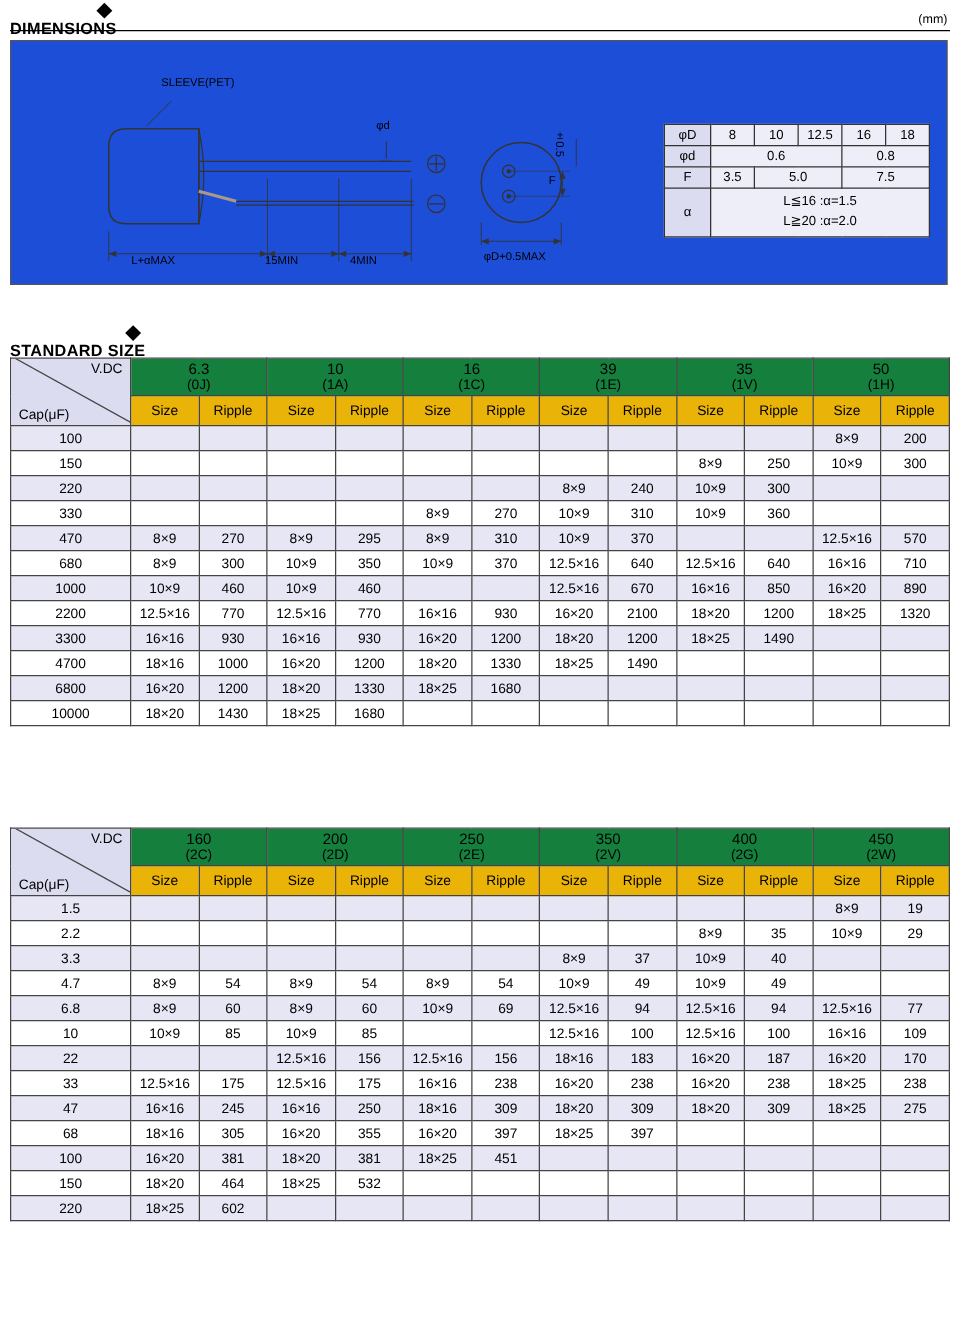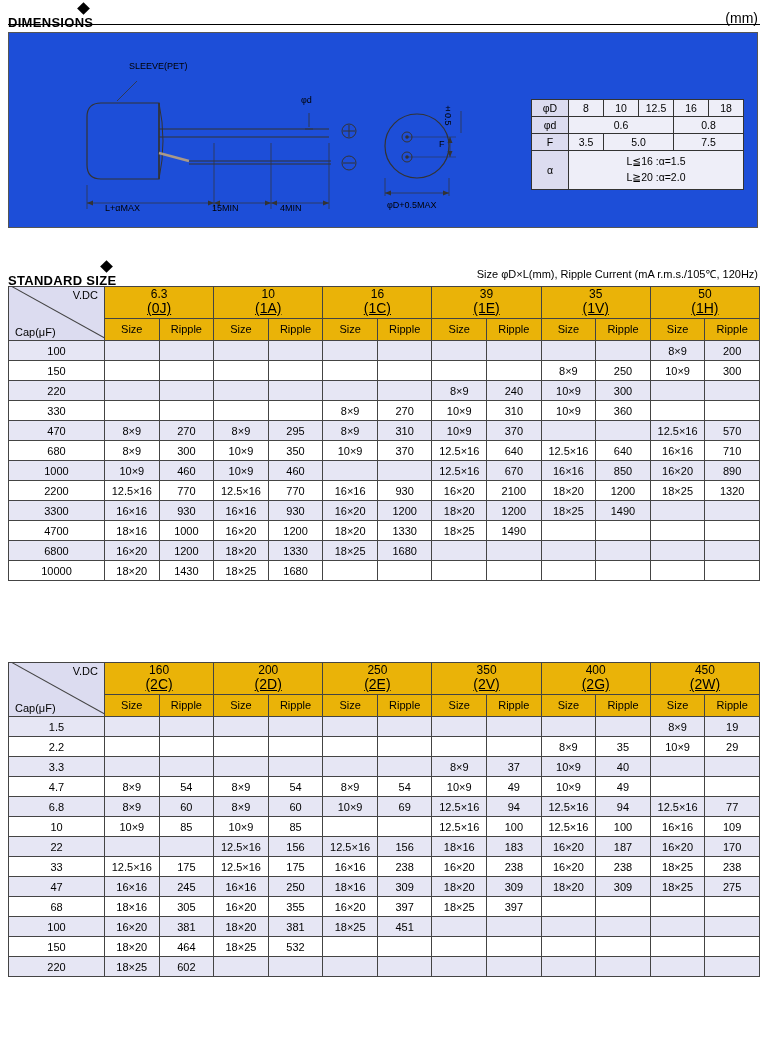--- a/index.html
+++ b/index.html
@@ -46,21 +46,21 @@
     border-bottom: 1.5px solid #000;
   }
 
   
   #dimensions-head { left: 8px; top: 4px; }
   #dimensions-rule { left: 8px; top: 24px; width: 752px; }
   .mm-note {
     position: absolute;
     right: 10px;
     top: 10px;
-    font-size: 14px;
+    font-size: 10px;
   }
   #dim-box {
     position: absolute;
     left: 8px;
     top: 32px;
     width: 750px;
     height: 196px;
     background: #1d4ed8;
     border: 1px solid #555;
     box-sizing: border-box;
@@ -108,21 +108,21 @@
     table-layout: fixed;
   }
   table.sizetable td, table.sizetable th {
     border: 1px solid #444;
     text-align: center;
     font-weight: normal;
     height: 20px;
     padding: 0;
     box-sizing: border-box;
   }
-  .hdr-row1 td { background: #eab308; height: 32px; }
+  .hdr-row1 td { background: #15803d; height: 32px; }
   .hdr-row2 td { background: #eab308; height: 22px; }
   tr.shade td { background: #e6e6f4; }
   tr.plain td { background: #ffffff; }
   td.capcol { width: 96px; }
   td.sizecol { width: 66px; }
   td.rippcol { width: 44px; }
 
   .corner {
     position: relative;
     background: #dcdcf0 !important;
@@ -149,21 +149,21 @@
   }
   .corner .slash i {
     position: absolute;
     left: -6px; top: -6px;
     width: 130px; height: 1px;
     background: #444;
     transform: rotate(29deg);
     transform-origin: left top;
   }
   .volt-main { font-size: 12px; line-height: 1.05; }
-  .volt-code { font-size: 14px; line-height: 1.1; text-decoration: underline; }
+  .volt-code { font-size: 11px; line-height: 1.1; }
 </style>
 </head>
 <body>
 
 <div class="page">
 
   <div class="section-head" id="dimensions-head">
     <span class="dia"></span>
     <span>DIMENSIONS</span>
   </div>
@@ -268,21 +268,20 @@
         </td>
       </tr>
     </tbody>
       </table>
   </div>
 
   <div class="section-head" id="std-head">
     <span class="dia"></span>
     <span>STANDARD SIZE</span>
   </div>
-  <div class="size-note">Size φD×L(mm), Ripple Current (mA r.m.s./105℃, 120Hz)</div>
 
   <table class="sizetable" id="table1" style="left:8px; top:286px; width:752px;">
     <tbody id="t1body">
         <tr class="hdr-row1">
           <td class="capcol corner" rowspan="2">
             <span class="slash">
               <i></i>
             </span>
             <span class="vdc">V.DC</span>
             <span class="cap">Cap(μF)</span>

